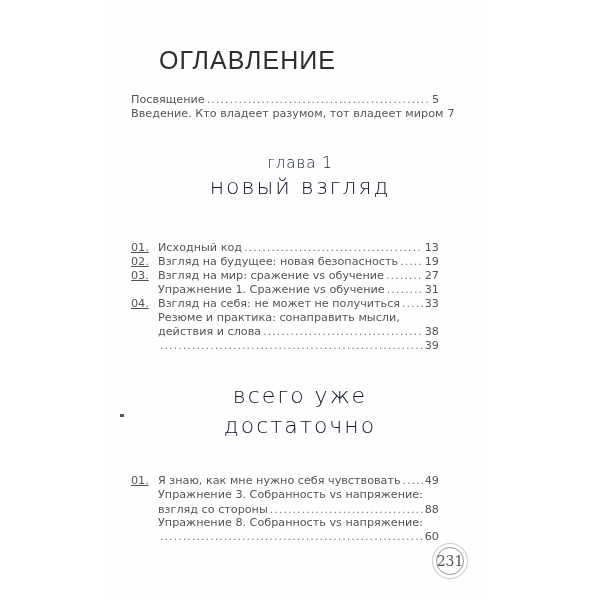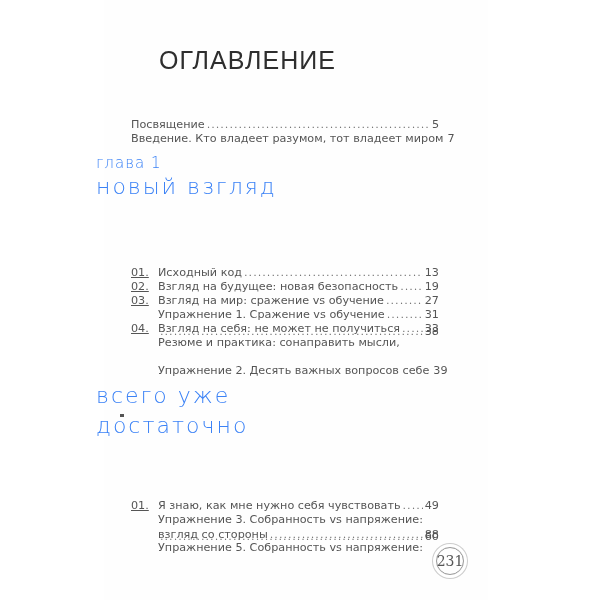--- a/index.html
+++ b/index.html
@@ -16,27 +16,27 @@
       font-family: "Liberation Sans", sans-serif; font-size: 25px; letter-spacing: 1px;
       color: #2e2e2e; font-weight: normal; margin-left: 28px;
     }
     .row {
       position: absolute; left: 131px; width: 308px; display: flex; align-items: baseline;
       font-size: 11.2px; line-height: 14px; color: #555;
       font-family: "DejaVu Sans", sans-serif; white-space: nowrap;
     }
     .row .num { width: 27px; flex: none; text-decoration: underline; }
     .row .indent { width: 27px; flex: none; }
-    .row .lbl { flex: none; margin-top: 25px; }
+    .row .lbl { flex: none; }
     .row .dots { flex: 1; overflow: hidden; color: #777; letter-spacing: 1px; margin: 0 2px; }
     .row .dots::after { content: "....................................................................................................................."; }
     .row .pg { flex: none; }
     .row.nodots .dots::after { content: ""; }
     .chapter {
-      position: absolute; left: 96px; width: 384px; color: #3b82f6;
+      position: absolute; left: 108px; width: 384px; text-align: center; color: #0f172a;
       font-family: "DejaVu Sans", sans-serif; font-weight: 200;
     }
     .chapter .ch-label { font-size: 15px; letter-spacing: 1px; display: block; }
     .chapter .ch-line { font-size: 22px; letter-spacing: 2px; display: block; line-height: 30px; }
     .page-badge {
       position: absolute; left: 436px; top: 547px; width: 26px; height: 26px; border-radius: 50%;
       border: 1px solid #999; box-shadow: 0 0 0 3px #fff, 0 0 0 4px #ccc;
       display: flex; align-items: center; justify-content: center;
       font-family: "DejaVu Serif", serif; font-size: 14px; color: #555;
     }
@@ -95,26 +95,26 @@
   <span class="dots"></span>
   <span class="pg">33</span>
 </div>
 <div class="row nodots" style="top:311px">
   <span class="indent"></span>
   <span class="lbl">Резюме и практика: сонаправить мысли,</span>
   <span class="dots"></span>
 </div>
 <div class="row" style="top:325px">
   <span class="indent"></span>
+  <span class="lbl">действия и слова</span>
   <span class="dots"></span>
   <span class="pg">38</span>
 </div>
 <div class="row" style="top:339px">
   <span class="indent"></span>
-  <span class="lbl">Упражнение 2. Десять важных вопросов себе</span>
   <span class="dots"></span>
   <span class="pg">39</span>
 </div>
 
 <div class="mark"></div>
 
 <div class="chapter" style="top:381px">
   <span class="ch-line">всего уже</span>
   <span class="ch-line">достаточно</span>
 </div>
@@ -131,21 +131,21 @@
   <span class="dots"></span>
 </div>
 <div class="row" style="top:503px">
   <span class="indent"></span>
   <span class="lbl">взгляд со стороны</span>
   <span class="dots"></span>
   <span class="pg">88</span>
 </div>
 <div class="row nodots" style="top:516px">
   <span class="indent"></span>
-  <span class="lbl">Упражнение 5. Собранность vs напряжение:</span>
+  <span class="lbl">Упражнение 8. Собранность vs напряжение:</span>
   <span class="dots"></span>
 </div>
 <div class="row" style="top:530px">
   <span class="indent"></span>
   <span class="dots"></span>
   <span class="pg">60</span>
 </div>
 
 <div class="page-badge">231</div>
 

